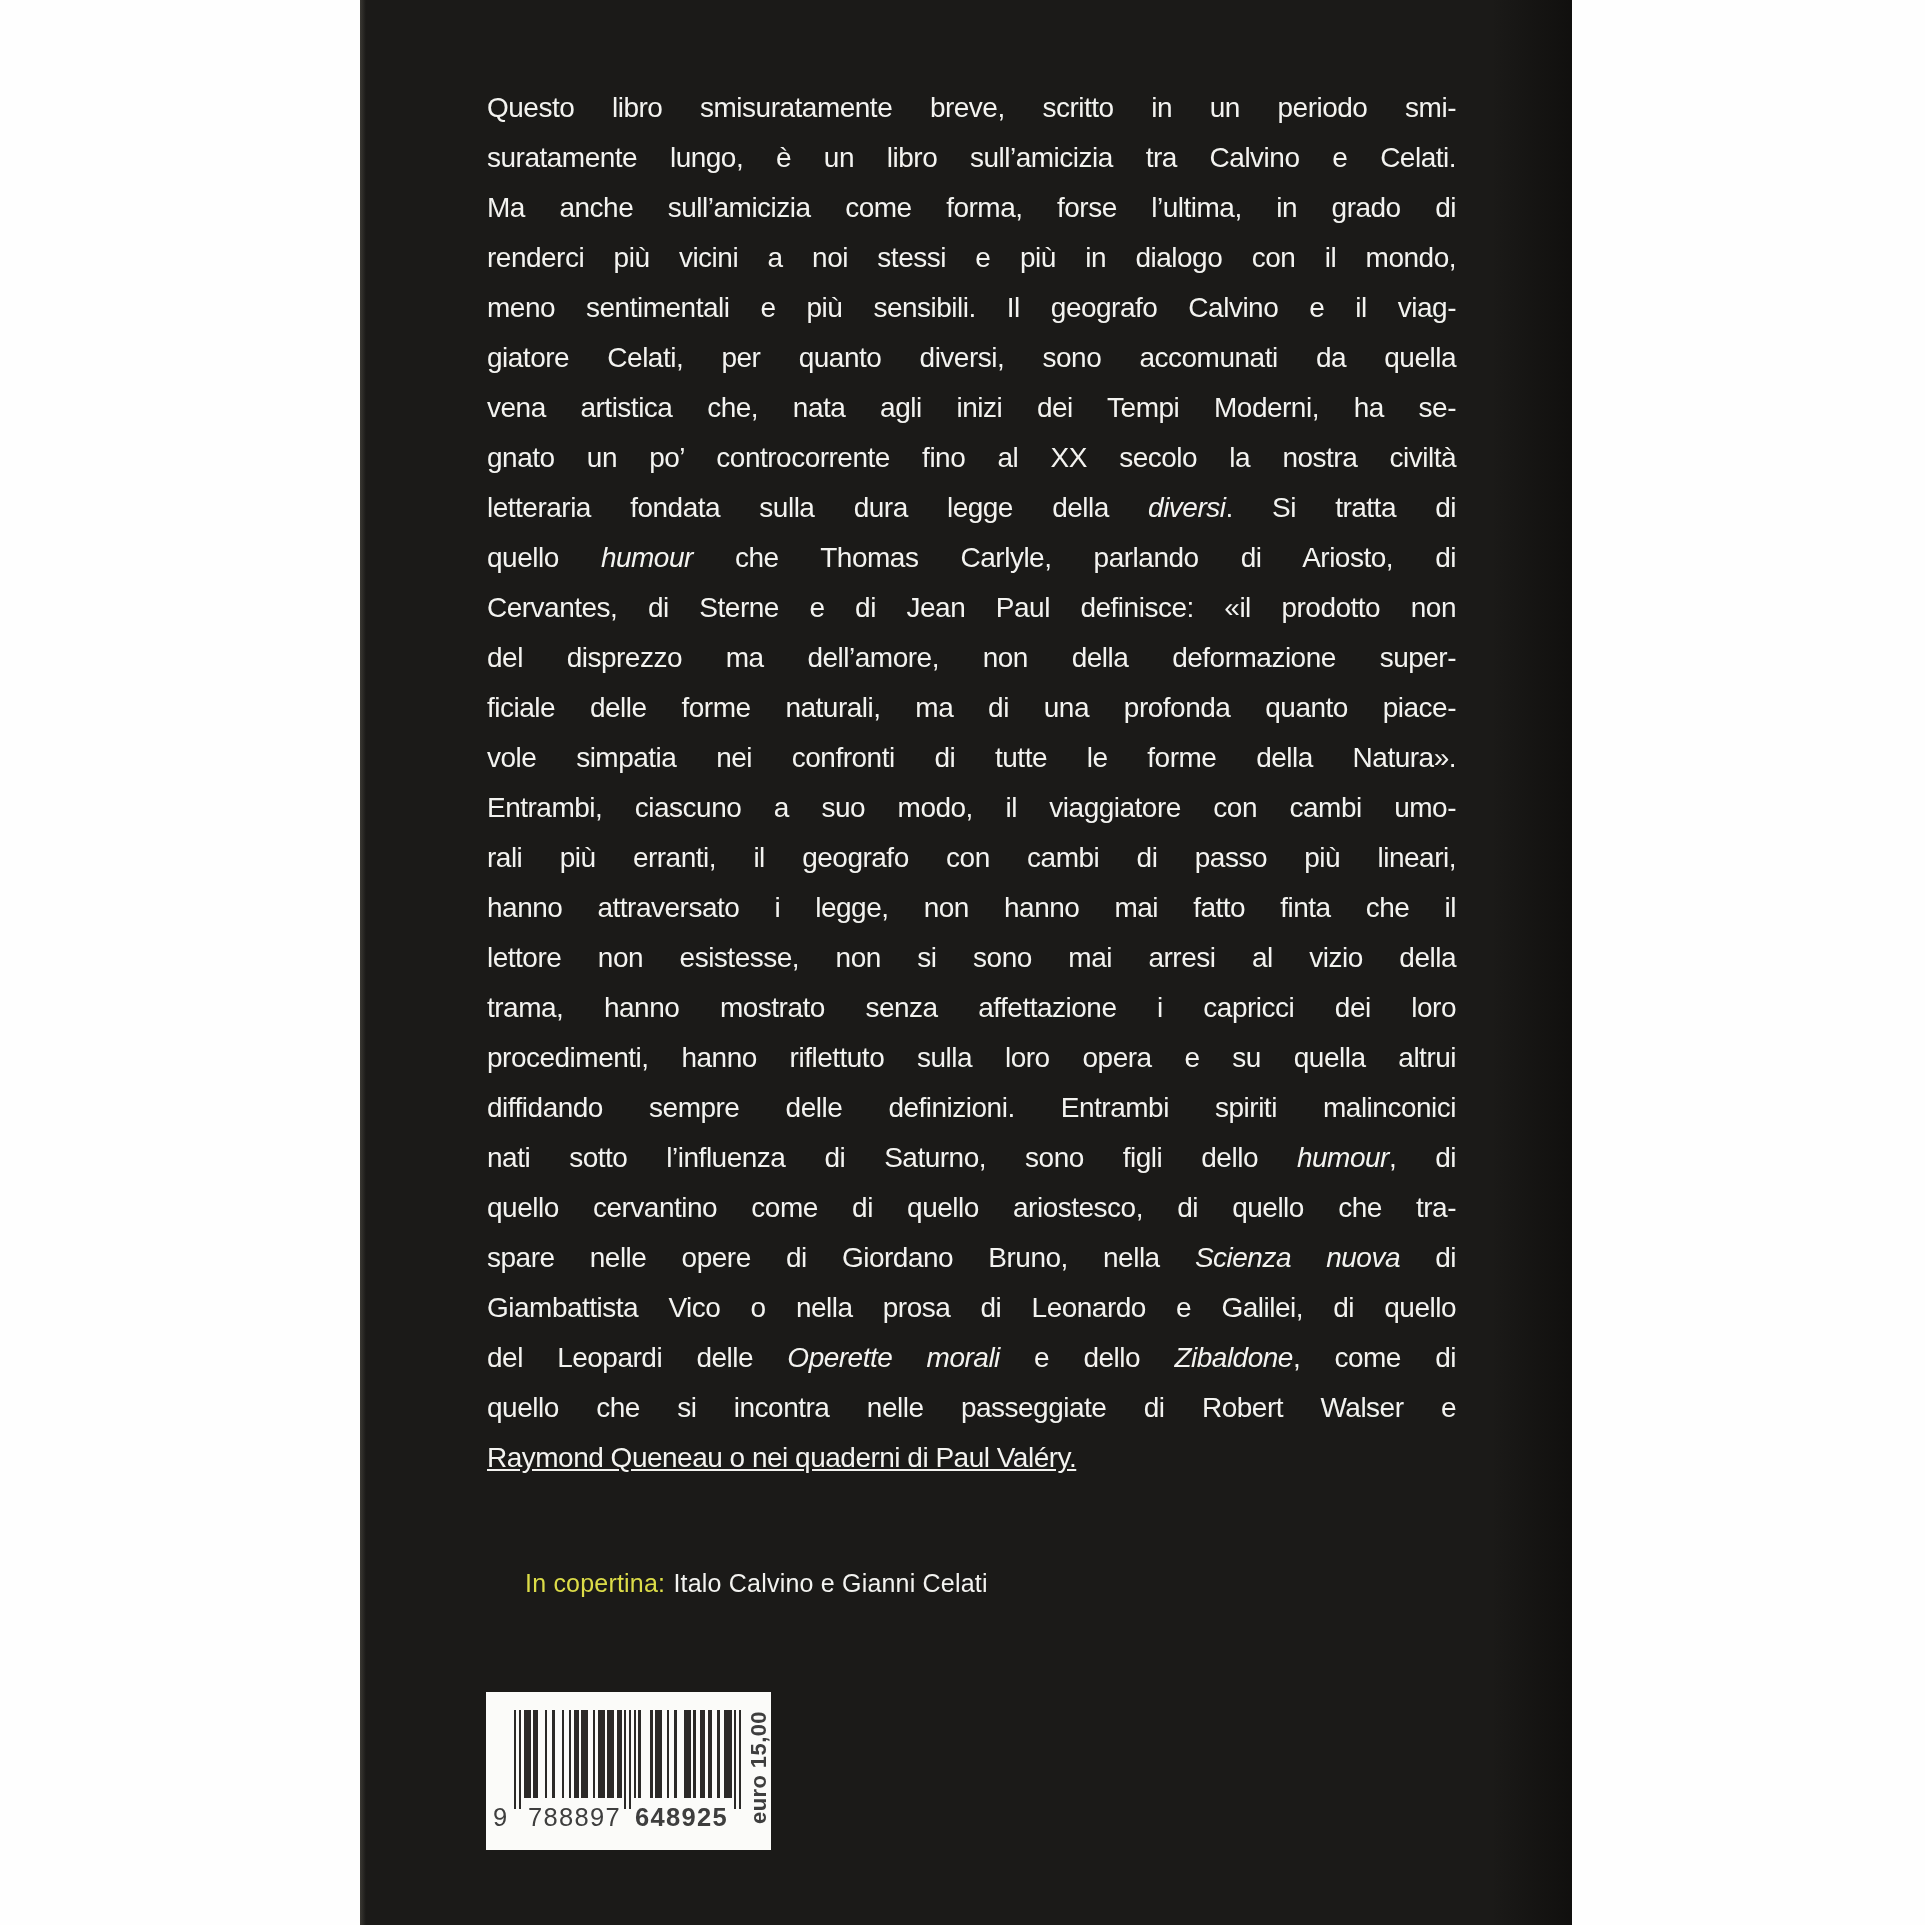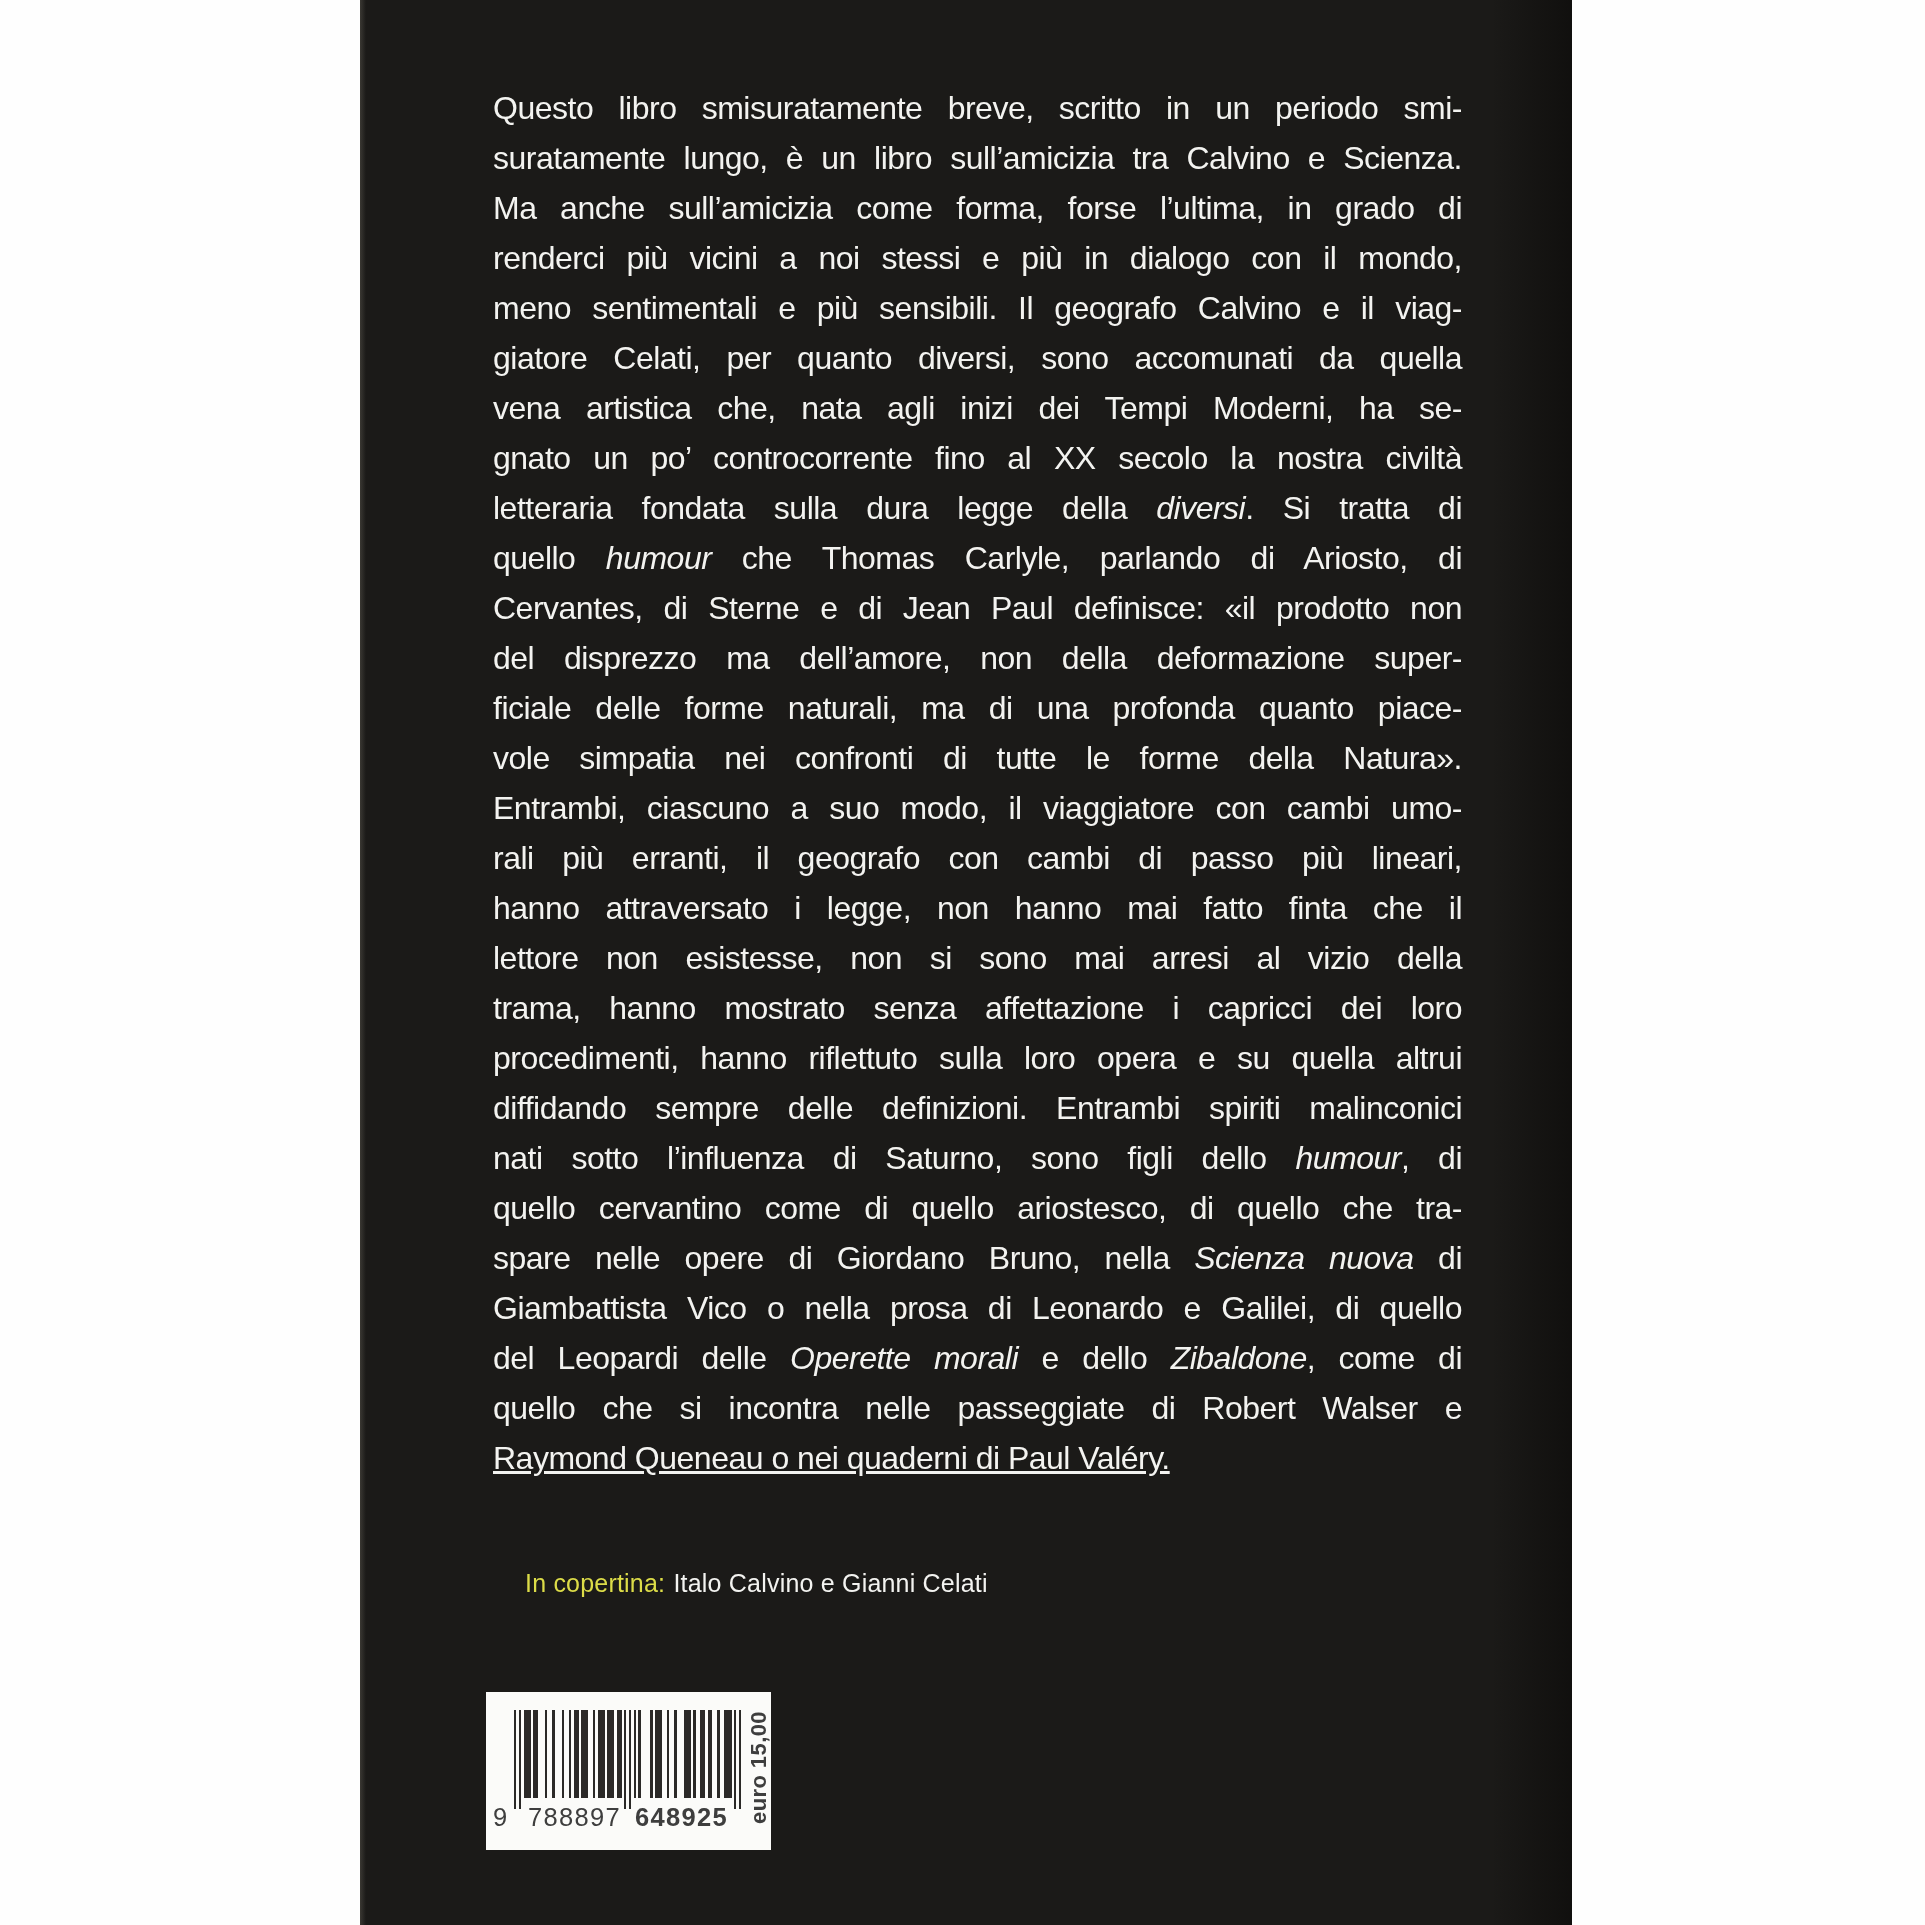--- a/index.html
+++ b/index.html
@@ -3,22 +3,22 @@
 <meta charset="utf-8">
 <style>
   html,body{margin:0;padding:0;}
   body{width:1925px;height:1925px;background:#ffffff;font-family:"Liberation Sans",sans-serif;}
   .page{position:relative;width:1925px;height:1925px;background:#fefefe;overflow:hidden;}
   .cover{position:absolute;left:360px;top:0;width:1212px;height:1925px;background:#1b1a18;}
   .cover .edge-left{position:absolute;left:0;top:0;width:6.1px;height:100%;
     background:linear-gradient(to right,#3a3833,rgba(58,56,51,0));}
   .cover .edge-right{position:absolute;right:0;top:0;width:81px;height:100%;
     background:linear-gradient(to right,rgba(8,7,6,0),rgba(8,7,6,0.55));}
-  .blurb{position:absolute;left:133px;top:83px;width:969px;
-    font-size:32px;line-height:50px;letter-spacing:-0.5px;color:#f3f3f0;}
+  .blurb{position:absolute;left:127px;top:83px;width:969px;
+    font-size:28px;line-height:50px;letter-spacing:-0.5px;color:#f3f3f0;}
   .blurb .line{text-align:justify;text-align-last:justify;}
   .blurb .line.last{text-align:left;text-align-last:left;text-decoration:underline;}
   .blurb i{font-style:italic;}
   .credit{position:absolute;left:133px;top:1568px;font-size:25px;line-height:30px;
     color:#f3f3f0;letter-spacing:0.2px;}
   .credit .label{color:#dcdc48;margin-left:32px;}
   .credit .names{margin-left:0.33em;margin-top:36px;}
   .barcode-label{position:absolute;left:126px;top:1692px;width:285px;height:158px;
     background:#fbfbf9;}
   .bars{position:absolute;left:28px;top:18.4px;height:99px;display:flex;align-items:flex-start;}
@@ -37,21 +37,21 @@
 </head>
 <body>
 
 <div class="page">
   <div class="cover">
     <div class="edge-left"></div>
     <div class="edge-right"></div>
 
     <div class="blurb" id="blurb">
         <div class="line"><span>Questo libro smisuratamente breve, scritto in un periodo smi-</span></div>
-        <div class="line"><span>suratamente lungo, è un libro sull’amicizia tra Calvino e Scienza.</span></div>
+        <div class="line"><span>suratamente lungo, è un libro sull’amicizia tra Calvino e Celati.</span></div>
         <div class="line"><span>Ma anche sull’amicizia come forma, forse l’ultima, in grado di</span></div>
         <div class="line"><span>renderci più vicini a noi stessi e più in dialogo con il mondo,</span></div>
         <div class="line"><span>meno sentimentali e più sensibili. Il geografo Calvino e il viag-</span></div>
         <div class="line"><span>giatore Celati, per quanto diversi, sono accomunati da quella</span></div>
         <div class="line"><span>vena artistica che, nata agli inizi dei Tempi Moderni, ha se-</span></div>
         <div class="line"><span>gnato un po’ controcorrente fino al XX secolo la nostra civiltà</span></div>
         <div class="line"><span>letteraria fondata sulla dura legge della </span><i>diversi</i><span>. Si tratta di</span></div>
         <div class="line"><span>quello </span><i>humour</i><span> che Thomas Carlyle, parlando di Ariosto, di</span></div>
         <div class="line"><span>Cervantes, di Sterne e di Jean Paul definisce: «il prodotto non</span></div>
         <div class="line"><span>del disprezzo ma dell’amore, non della deformazione super-</span></div>

